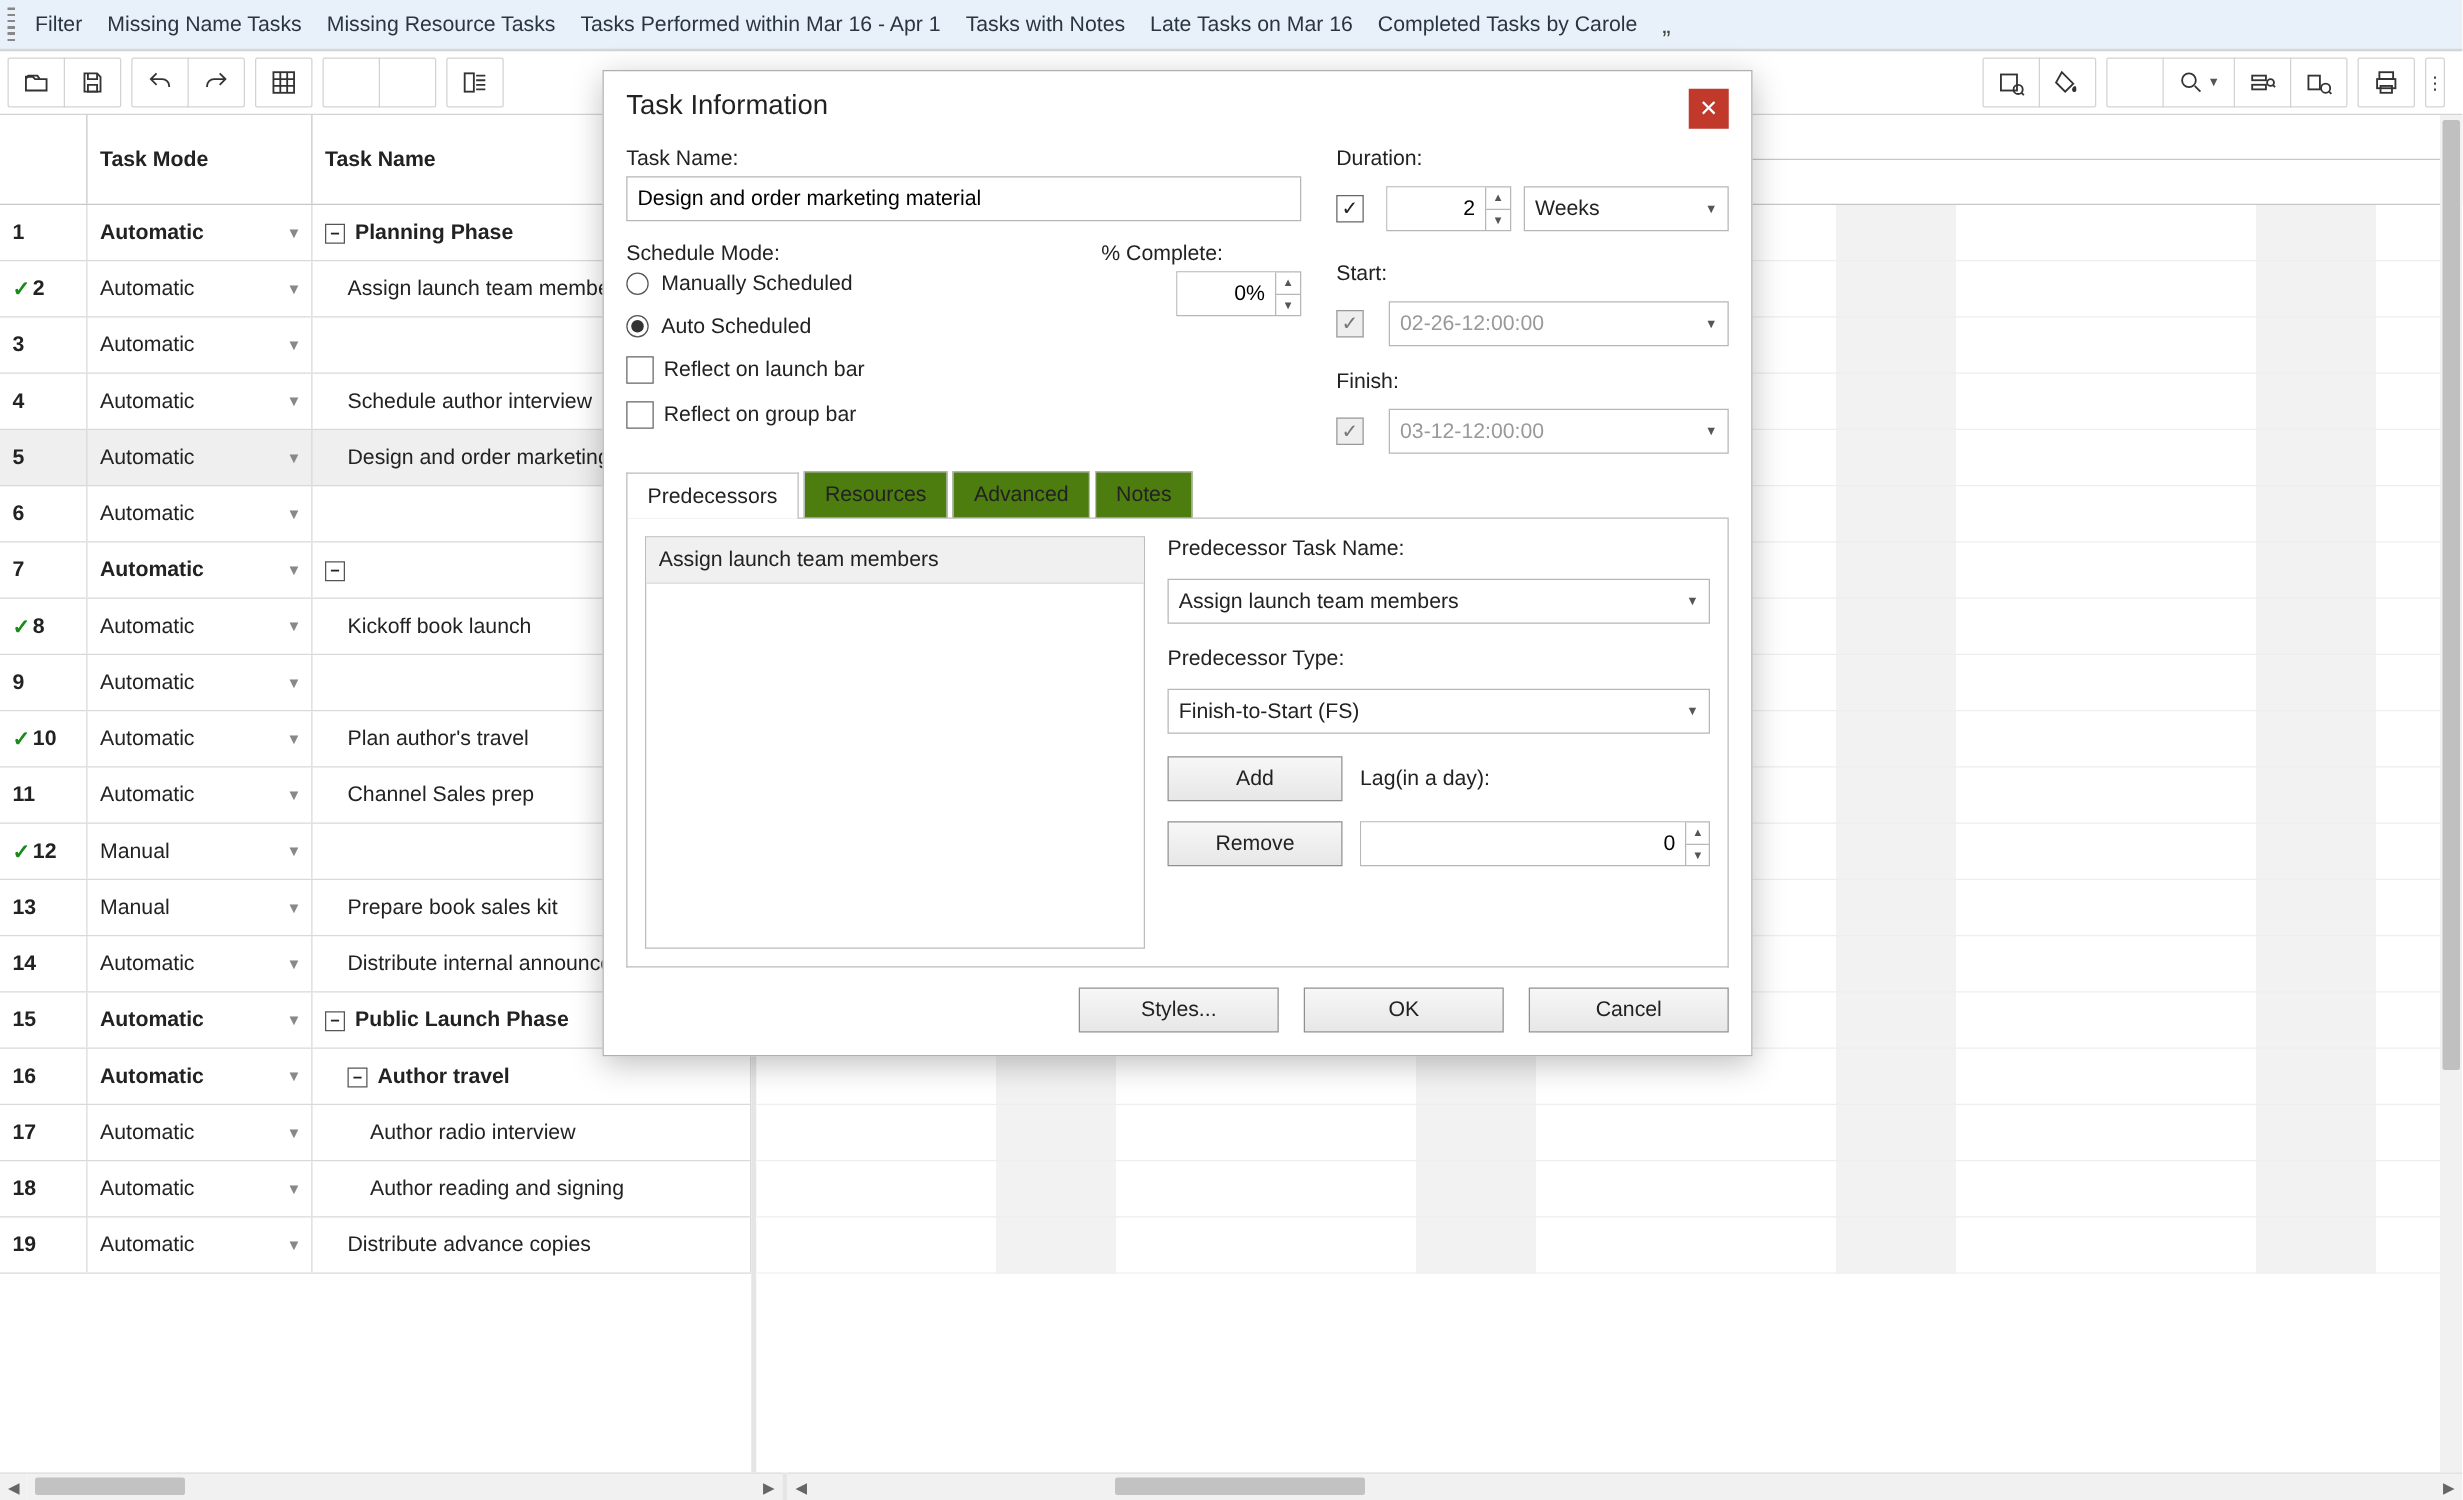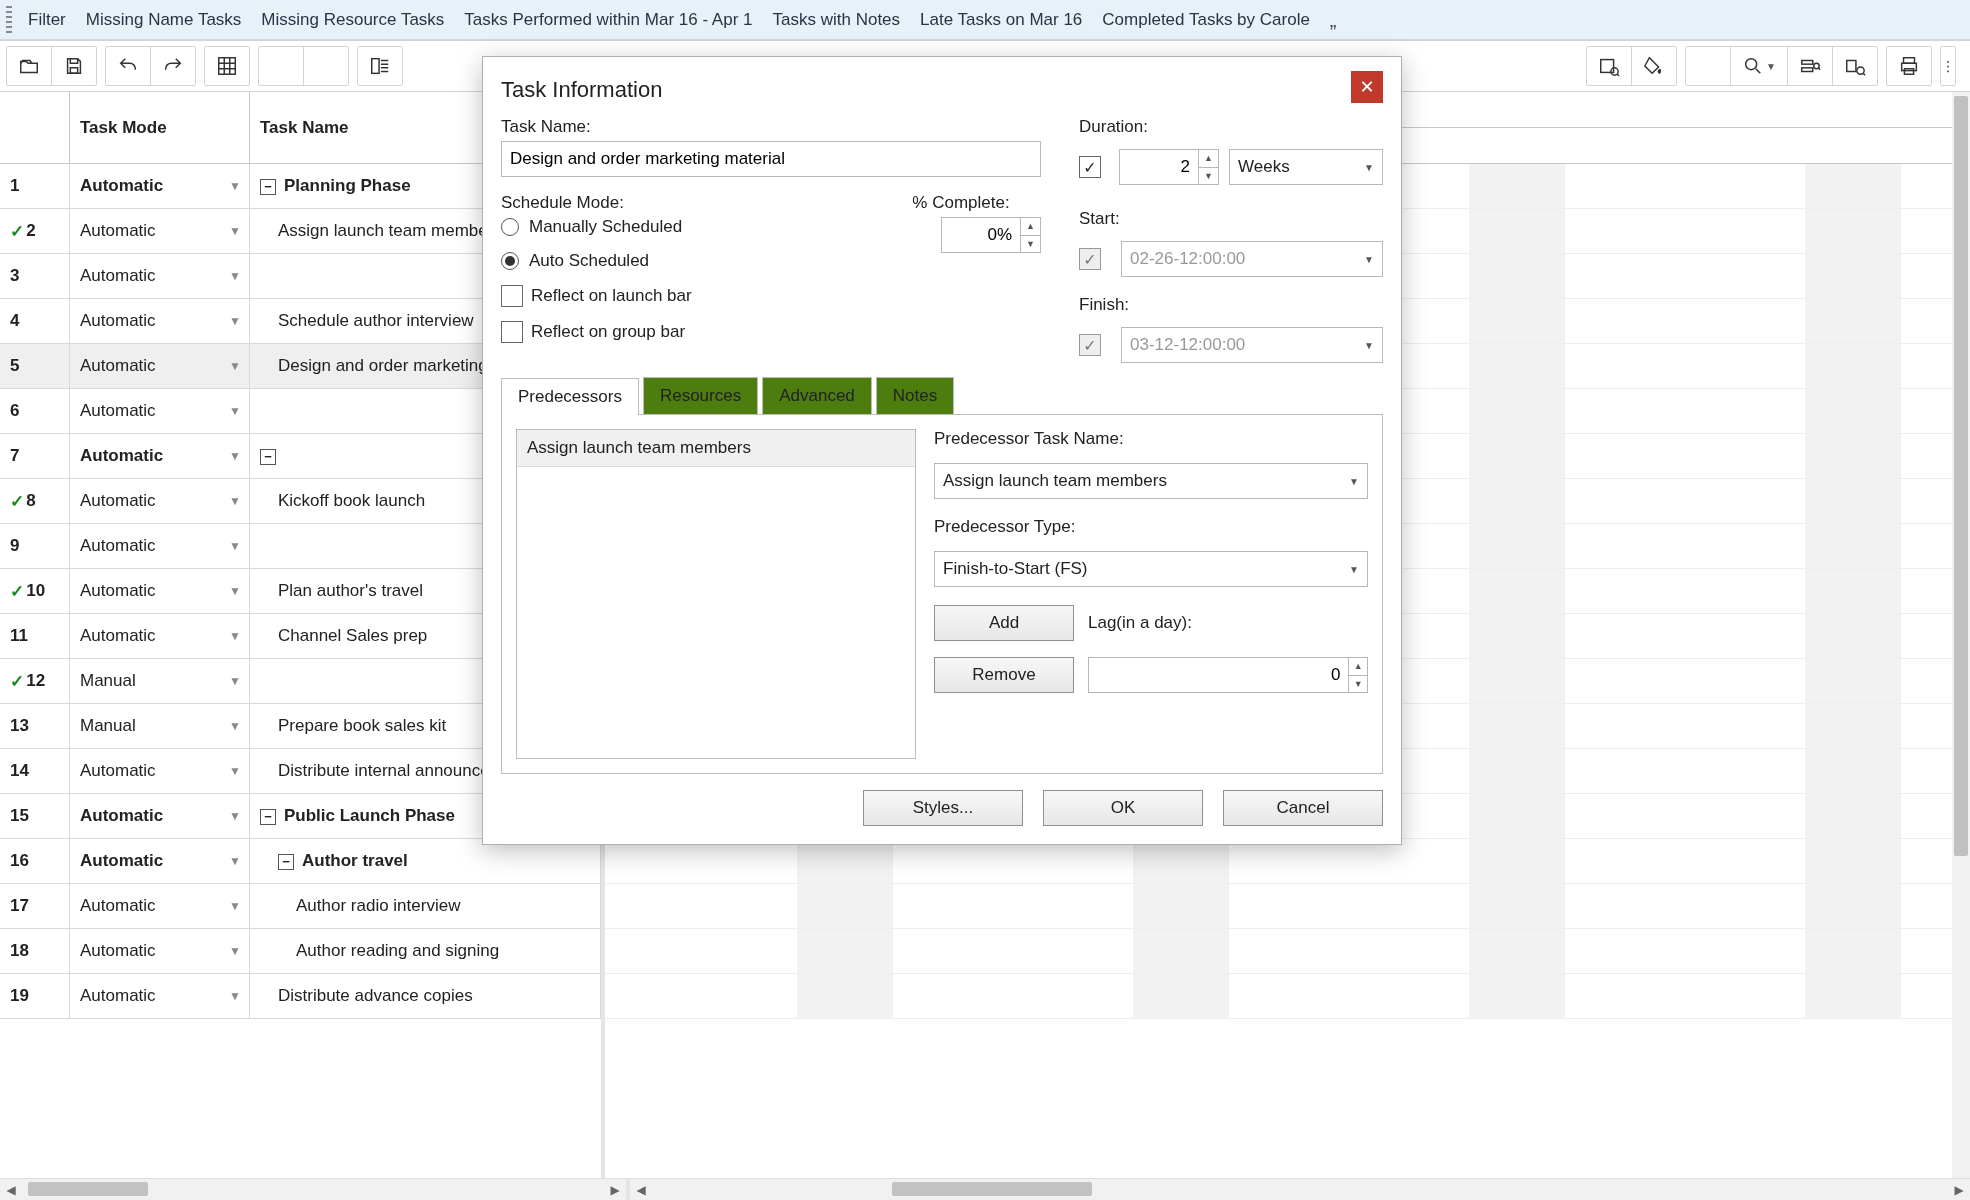--- a/index.html
+++ b/index.html
@@ -213,21 +213,21 @@
   .modal {
     position:absolute;
     left:482px; top:56px;
     width:920px;
     background:#fff;
     border:1px solid #b0b0b0;
     box-shadow: 0 6px 24px rgba(0,0,0,0.25);
     z-index:100;
   }
   .modal-title {
-    display:flex; align-items:flex-end; justify-content:space-between;
+    display:flex; align-items:flex-start; justify-content:space-between;
     padding:14px 18px 8px 18px;
   }
   .modal-title .txt { font-size:22px; }
   .modal-close {
     width:32px; height:32px; background:#c0392b;
     display:flex; align-items:center; justify-content:center;
     color:#fff; font-size:18px; cursor:pointer;
   }
   .modal-body { padding: 6px 18px 16px 18px; }
   .form-col-left { width:540px; }
@@ -315,21 +315,21 @@
     background: linear-gradient(#f7f7f7,#e7e7e7);
     cursor:pointer;
     min-width:100px;
   }
   .modal-footer {
     display:flex; justify-content:flex-end; gap:20px;
     padding:0 18px 18px 18px;
   }
   .modal-footer .button { min-width:160px; }
 
-  .two-col { display:flex; gap:38px; }
+  .two-col { display:flex; gap:28px; }
   .right-form { flex:1; display:flex; flex-direction:column; gap:8px; }
   .date-row { display:flex; gap:12px; align-items:center; }
 </style>
 </head>
 <body>
 
 <div class="app">
 
   <div class="filter-bar">
     <span class="drag-handle"></span>
@@ -769,21 +769,21 @@
     <div class="modal-body">
       <div class="two-col">
         <div class="form-col-left">
           <div class="lbl">Task Name:</div>
           <input class="text-input" value="Design and order marketing material" style="">
           <div class="two-col" style="margin-top:16px">
             <div style="flex:1">
               <div class="lbl">Schedule Mode:</div>
             </div>
             <div style="width:160px">
-              <div class="lbl" style="text-align:center">% Complete:</div>
+              <div class="lbl" style="text-align:left">% Complete:</div>
             </div>
           </div>
           <div style="display:flex; gap:20px; align-items:flex-start">
             <div class="schedule-left" style="flex:1">
               <label style="display:flex; align-items:center">
                 <span class="radio"></span>
                 <span>Manually Scheduled</span>
               </label>
               <label style="display:flex; align-items:center">
                 <span class="radio checked"></span>

